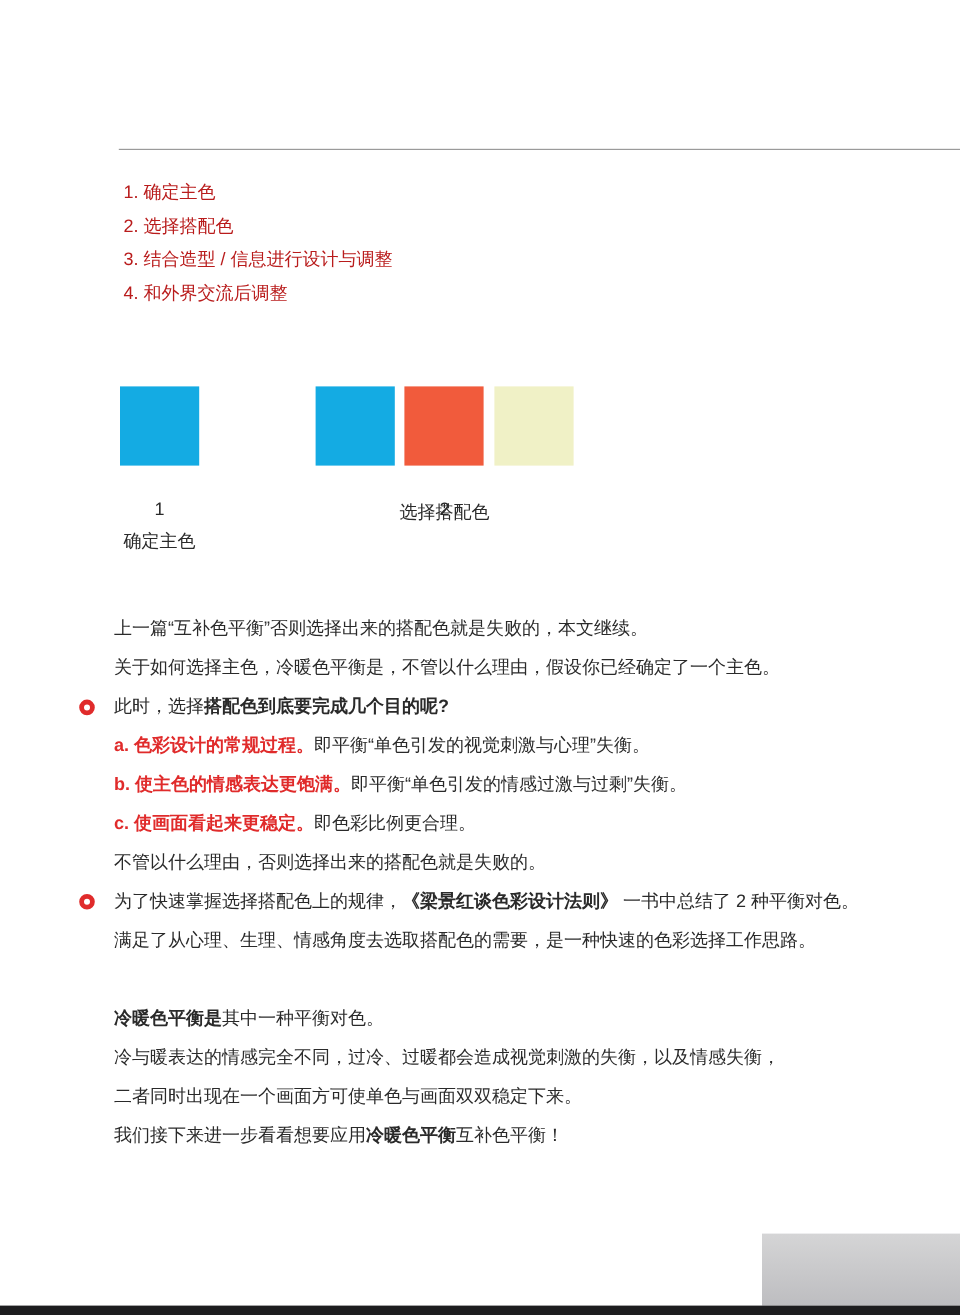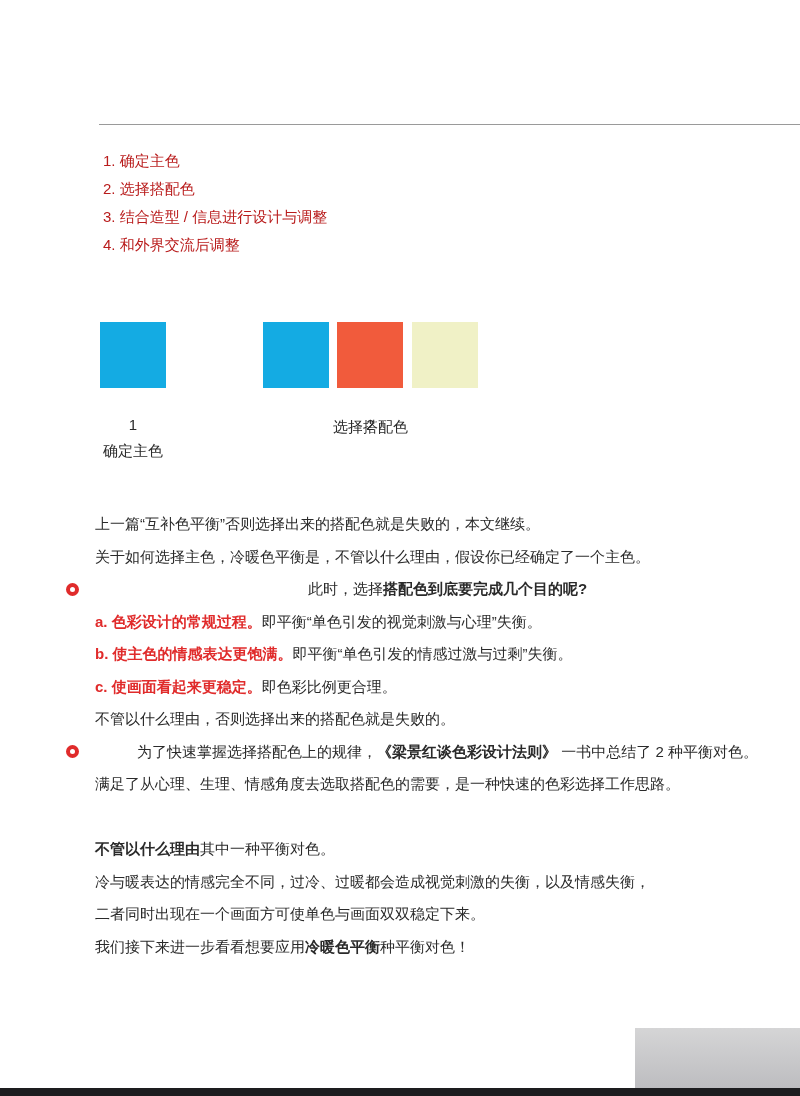--- a/index.html
+++ b/index.html
@@ -70,21 +70,21 @@
     width: 705px;
     font-size: 15px;
     line-height: 32.5px;
     color: #2a2a2a;
   }
   .article p { white-space: nowrap; }
   .b { font-weight: bold; }
   .red { color: var(--accent-red); font-weight: bold; }
   .gap-before { margin-top: 32.5px; }
 
-  .bulleted { position: relative; text-align: center; }
+  .bulleted { position: relative; }
   .bullet {
     position: absolute;
     left: -29px;
     top: 50%;
     margin-top: -6.5px;
     width: 13px;
     height: 13px;
     border: 4px solid var(--accent-red);
     border-radius: 50%;
     background: #ffffff;
@@ -156,29 +156,29 @@
       <span>不管以什么理由，否则选择出来的搭配色就是失败的。</span>
     </p>
     <p class="bulleted">
       <span class="bullet"></span>
       <span>为了快速掌握选择搭配色上的规律，</span><span class="b">《梁景红谈色彩设计法则》</span><span> 一书中总结了 2 种平衡对色。</span>
     </p>
     <p>
       <span>满足了从心理、生理、情感角度去选取搭配色的需要，是一种快速的色彩选择工作思路。</span>
     </p>
     <p class="gap-before">
-      <span class="b">不管以什么理由</span><span>其中一种平衡对色。</span>
+      <span class="b">冷暖色平衡是</span><span>其中一种平衡对色。</span>
     </p>
     <p>
       <span>冷与暖表达的情感完全不同，过冷、过暖都会造成视觉刺激的失衡，以及情感失衡，</span>
     </p>
     <p>
       <span>二者同时出现在一个画面方可使单色与画面双双稳定下来。</span>
     </p>
     <p>
-      <span>我们接下来进一步看看想要应用</span><span class="b">冷暖色平衡</span><span>种平衡对色！</span>
+      <span>我们接下来进一步看看想要应用</span><span class="b">冷暖色平衡</span><span>互补色平衡！</span>
     </p>
   </div>
 
   <div class="placeholder"></div>
   <div class="footer-bar"></div>
 
 </div>
 
 </body></html>

